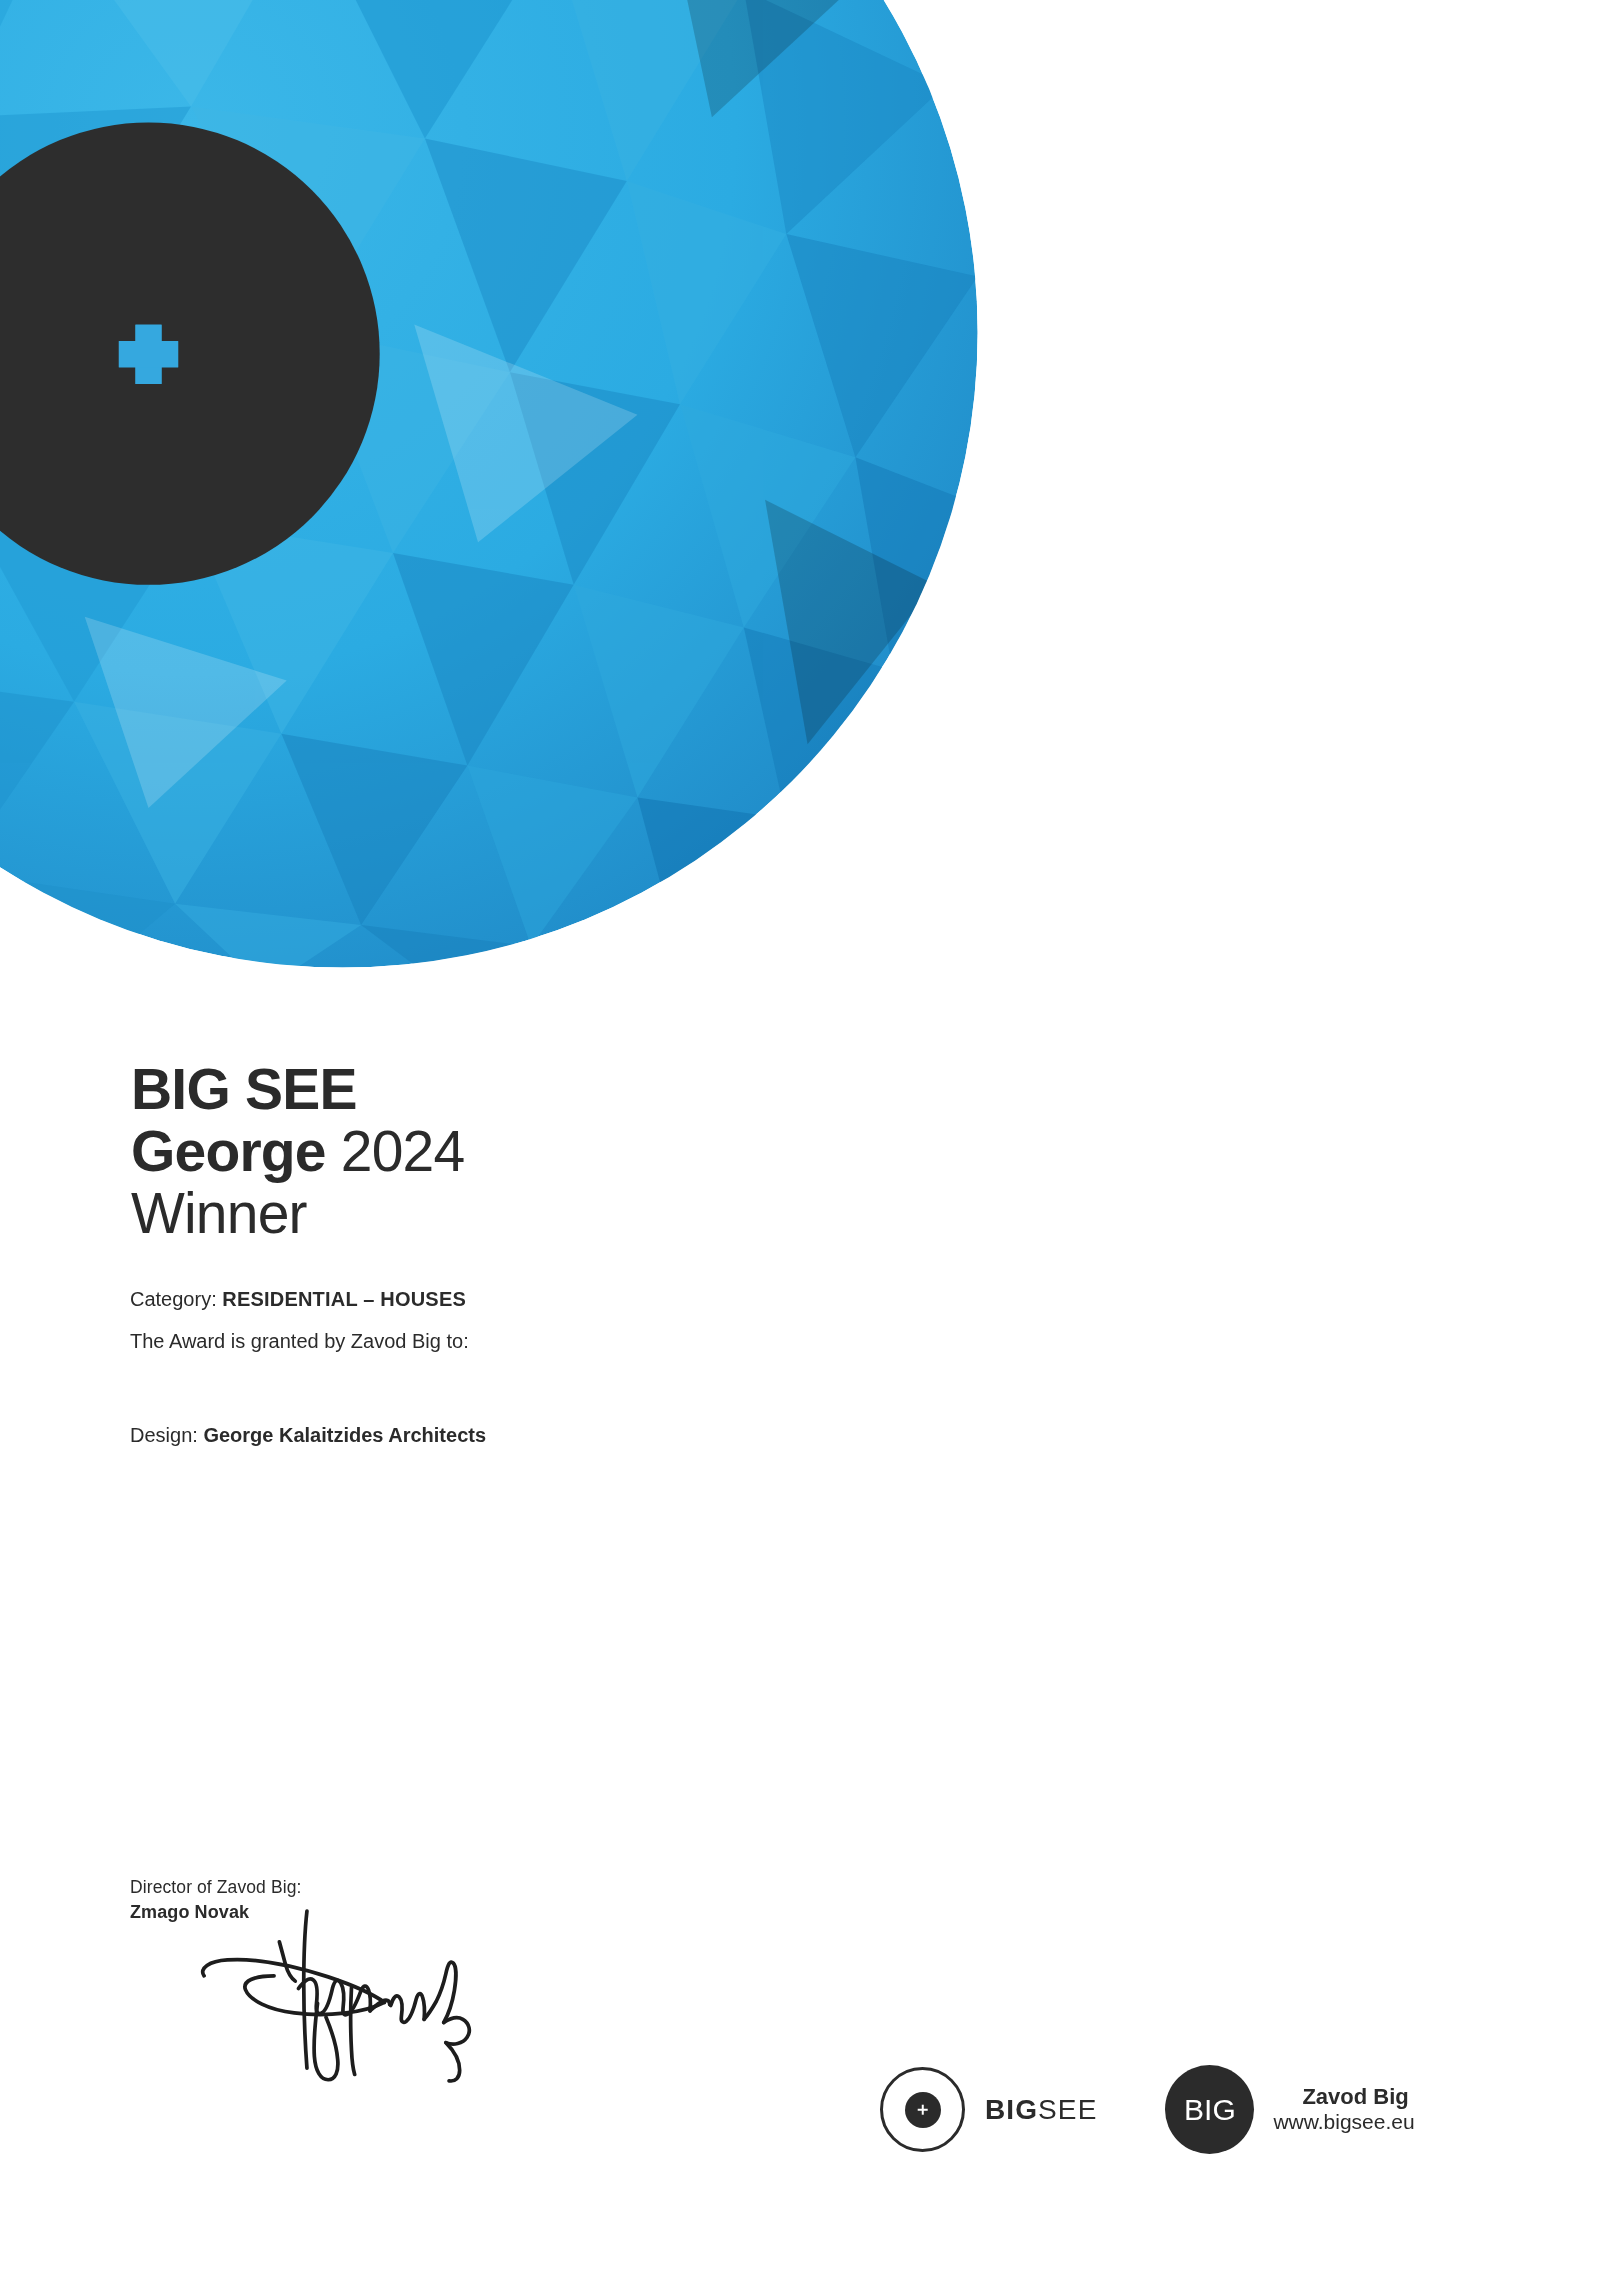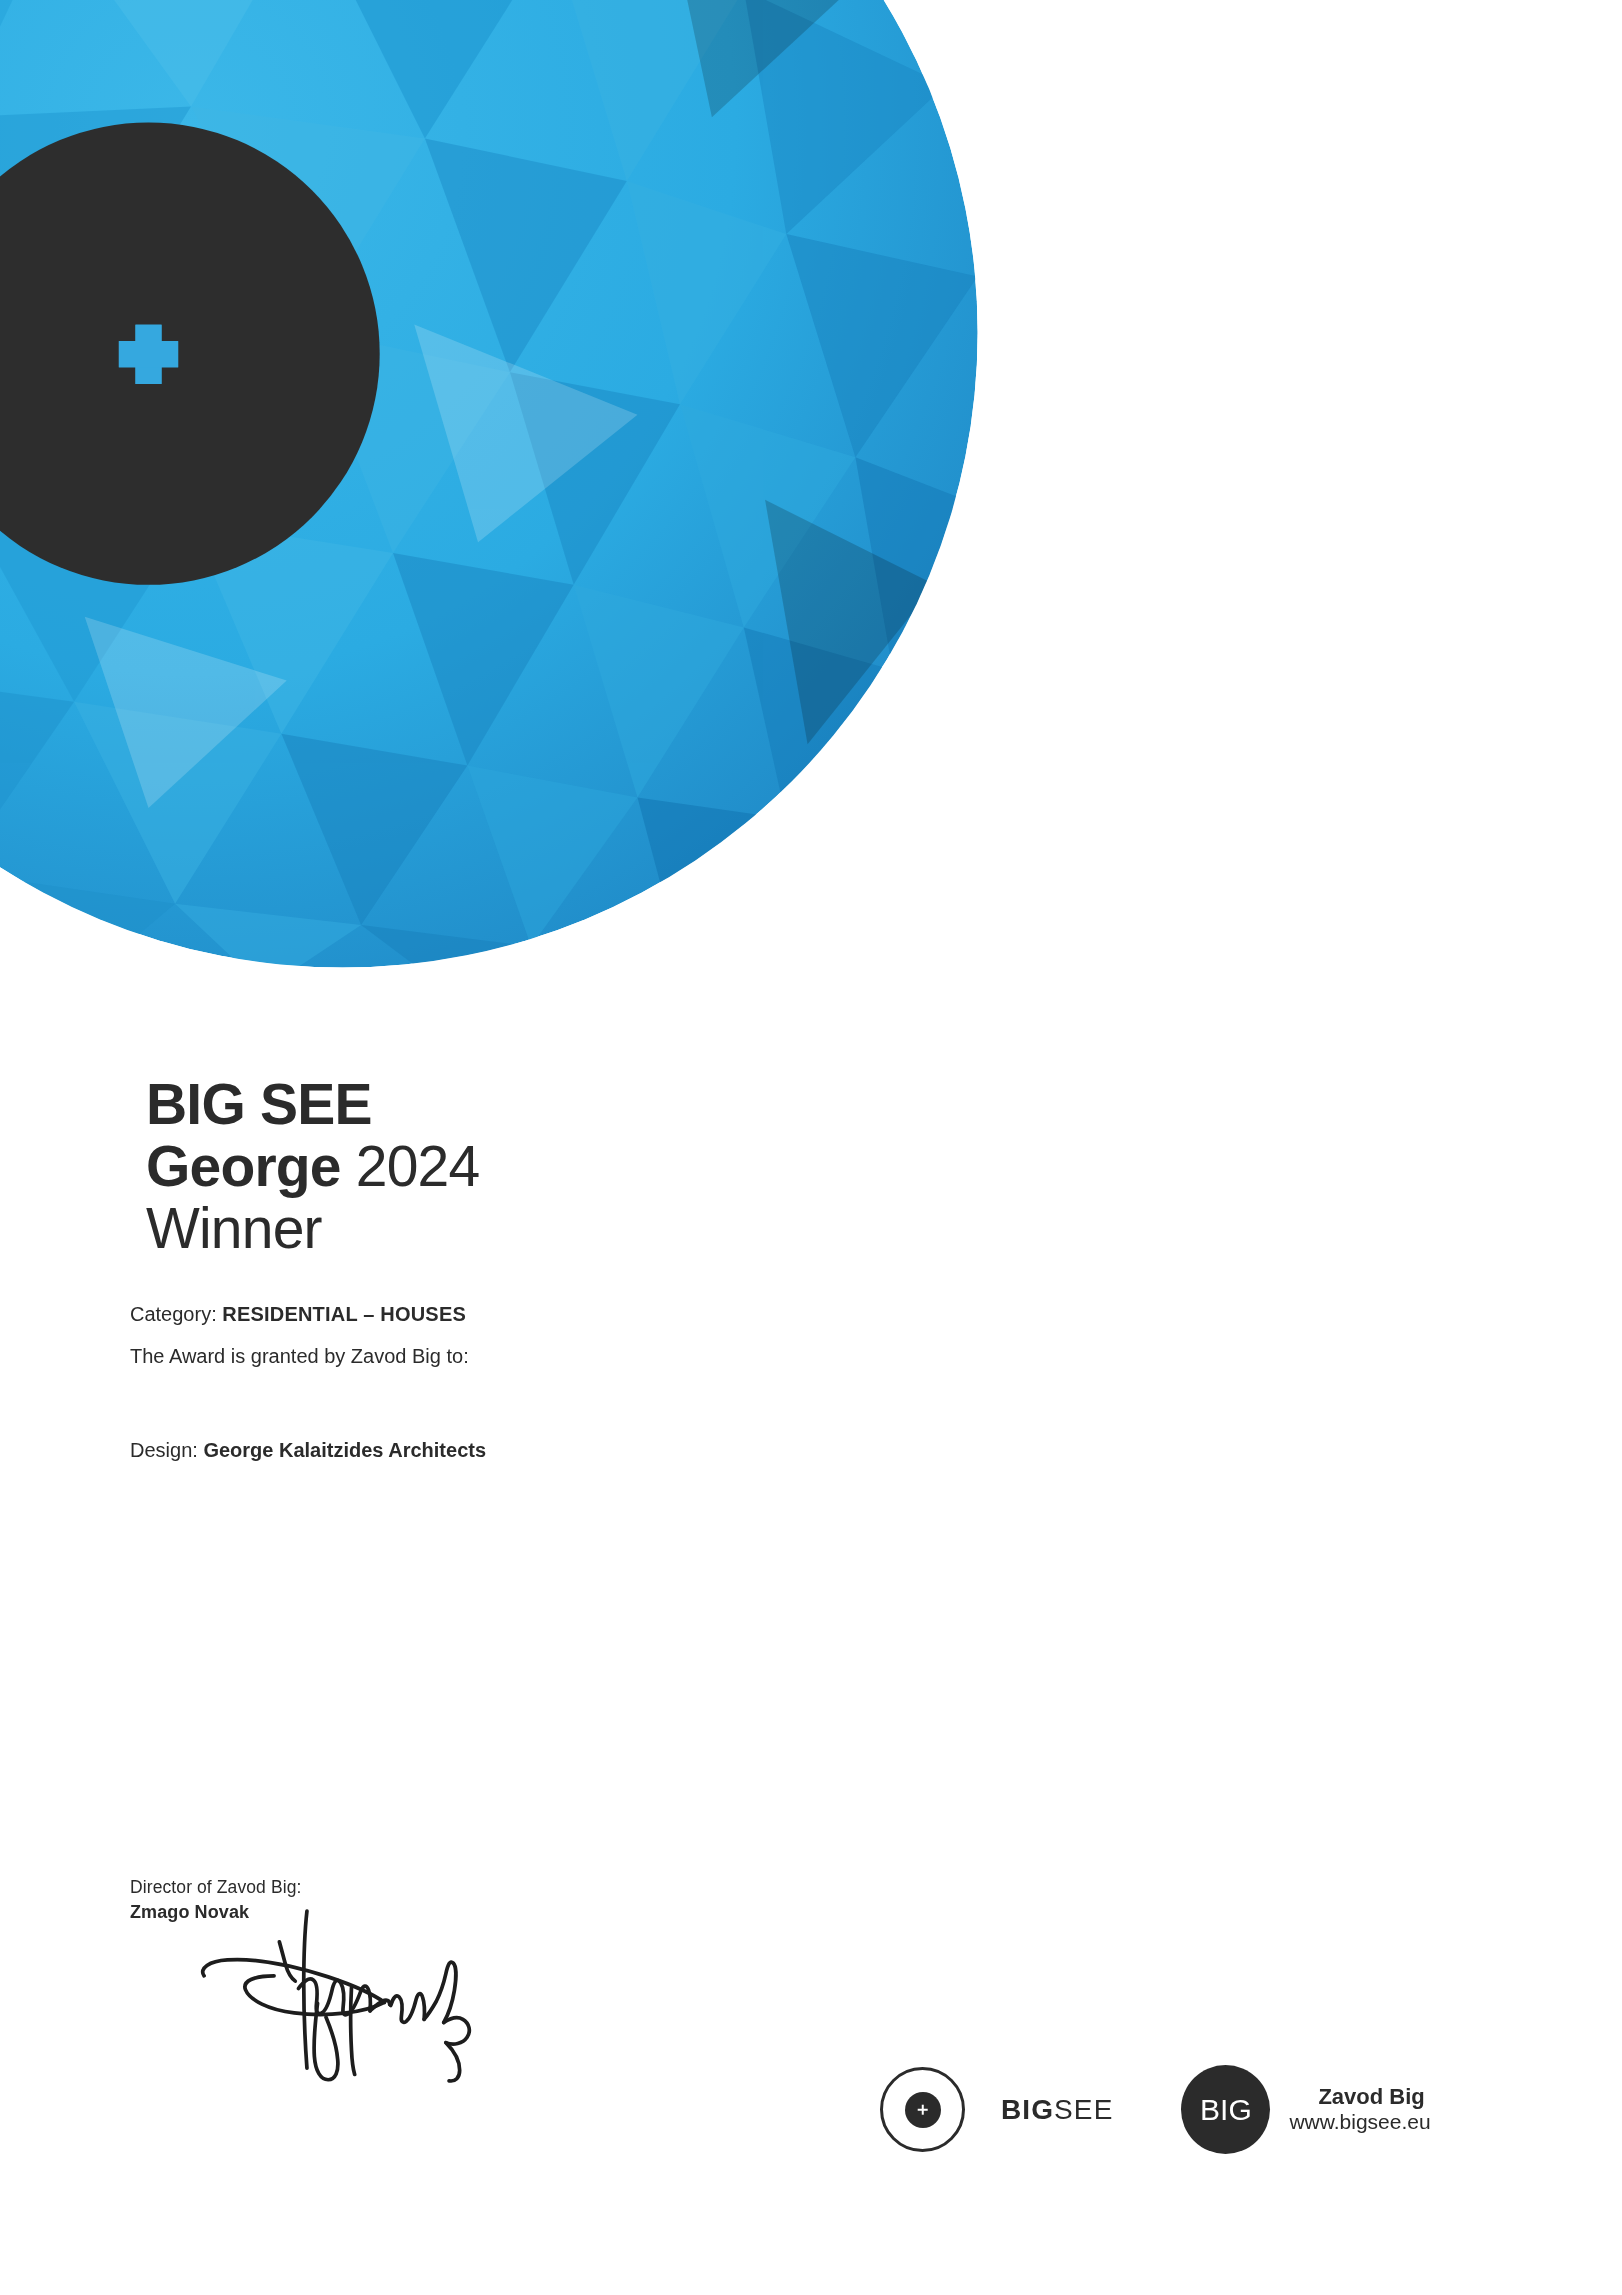--- a/index.html
+++ b/index.html
@@ -38,21 +38,21 @@
 
   
   .award-block {
     position: absolute;
     left: 130px;
     top: 1058px;
     width: 1276px;
   }
 
   .title-lines {
-    margin: 16px;
+    margin: 1px;
     line-height: 1.085;
     letter-spacing: -0.8px;
   }
   .title-line {
     display: block;
     font-size: 57px;
     color: #2b2b2b;
     white-space: nowrap;
   }
   .title-line.bold  { font-weight: 700; }
@@ -131,21 +131,21 @@
     left: 880px;
     top: 2065px;
     display: flex;
     align-items: center;
     gap: 0;
   }
 
   .bigsee-logo {
     display: flex;
     align-items: center;
-    gap: 36px;
+    gap: 20px;
   }
   .bigsee-ring {
     position: relative;
     width: 85px;
     height: 85px;
     border: 3.7px solid #2b2b2b;
     border-radius: 50%;
     box-sizing: border-box;
   }
   .bigsee-dot {

